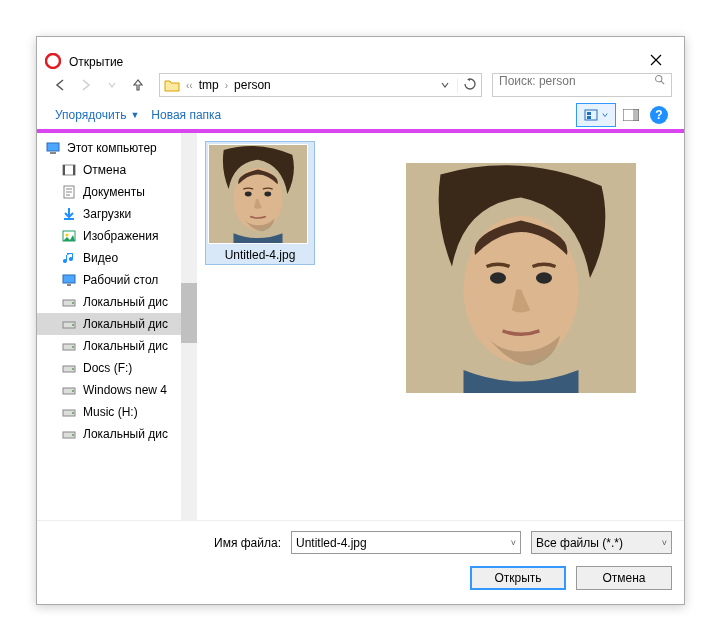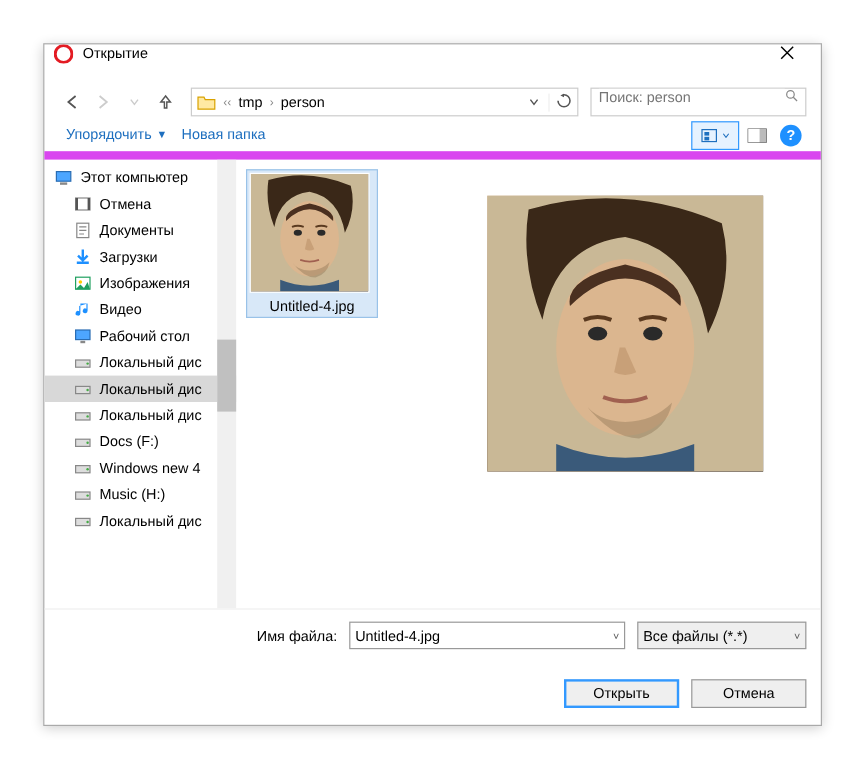--- a/index.html
+++ b/index.html
@@ -1,35 +1,35 @@
 <!DOCTYPE html>
 <html><head>
 <meta charset="utf-8">
 <style>
   * { box-sizing: border-box; margin: 0; padding: 0; }
   body { font-family: 'Segoe UI', Tahoma, sans-serif; font-size: 12px; background: #fff; color: #000; }
   .dialog { position: absolute; left: 36px; top: 36px; width: 649px; height: 569px; border: 1px solid #aaa; background: #fff; box-shadow: 0 2px 10px rgba(0,0,0,0.2); display: flex; flex-direction: column; }
-  .titlebar { display: flex; align-items: flex-start; height: 32px; padding: 0 8px; }
+  .titlebar { display: flex; align-items: flex-end; height: 32px; padding: 0 8px; }
   .titlebar .app-icon { width: 16px; height: 16px; margin-right: 8px; }
   .titlebar .title { flex: 1; font-size: 12px; }
   .titlebar .close { width: 40px; text-align: center; font-size: 14px; cursor: pointer; }
   .navbar { display: flex; align-items: center; height: 32px; padding: 4px 12px; gap: 4px; }
   .nav-btn { width: 22px; height: 22px; display: flex; align-items: center; justify-content: center; color: #555; cursor: default; }
   .nav-btn.disabled { color: #bbb; }
   .breadcrumb { flex: 1; display: flex; align-items: center; height: 24px; border: 1px solid #ccc; background: #fff; padding: 0 4px; margin: 0 6px; gap: 4px; }
   .breadcrumb .folder-icon { width: 16px; height: 16px; }
   .breadcrumb span { font-size: 12px; }
   .breadcrumb .chev { color: #888; font-size: 10px; padding: 0 2px; }
   .bc-spacer { flex: 1; }
   .bc-down { color: #555; padding: 0 4px; }
   .bc-refresh { width: 20px; text-align: center; color: #555; border-left: 1px solid #eee; padding-left: 4px; }
   .searchbox { width: 180px; height: 24px; border: 1px solid #ccc; display: flex; align-items: flex-start; padding: 0 6px; color: #888; }
   .searchbox input { border: none; flex: 1; font-size: 12px; outline: none; color: #888; }
   .search-icon { width: 14px; height: 14px; }
-  .toolbar { display: flex; align-items: flex-start; height: 32px; padding: 0 12px; border-bottom: 7px solid #d946ef; }
+  .toolbar { display: flex; align-items: center; height: 32px; padding: 0 12px; border-bottom: 4px solid #d946ef; }
   .tool-link { color: #1e6fbf; font-size: 12px; padding: 4px 6px; cursor: pointer; display: flex; align-items: center; gap: 4px; }
   .tool-link .caret { font-size: 9px; }
   .tool-spacer { flex: 1; }
   .tool-icon { width: 26px; height: 24px; border: 1px solid transparent; display: flex; align-items: center; justify-content: center; margin-left: 2px; cursor: pointer; }
   .tool-icon.view { border: 1px solid #3399ff; background: #e6f2ff; width: 40px; gap: 4px; }
   .body { flex: 1; display: flex; overflow: hidden; }
   .sidebar { width: 160px; border-right: none; overflow-y: auto; overflow-x: hidden; position: relative; }
   .sidebar-scroll { position: absolute; right: 0; top: 0; bottom: 0; width: 16px; background: #f0f0f0; }
   .sidebar-thumb { position: absolute; right: 0; top: 150px; width: 16px; height: 60px; background: #c0c0c0; }
   .tree { padding: 4px 0; }
@@ -38,21 +38,21 @@
   .tree-item.selected { background: #d8d8d8; }
   .tree-icon { width: 16px; height: 16px; flex-shrink: 0; }
   .content { flex: 1; display: flex; overflow: hidden; }
   .file-pane { width: 160px; padding: 8px; display: flex; flex-direction: column; align-items: flex-start; }
   .thumb-wrap { width: 110px; text-align: center; cursor: pointer; background: #d8e8f8; padding: 2px; border: 1px solid #99c2e8; }
   .thumb { width: 100px; height: 100px; background: linear-gradient(135deg, #d4b896 0%, #8b7355 40%, #2a1a0a 100%); border: 1px solid #fff; position: relative; overflow: hidden; }
   .thumb-label { font-size: 12px; padding: 4px 0 0 0; }
   .preview-pane { flex: 1; display: flex; align-items: flex-start; justify-content: center; padding: 30px 10px; }
   .preview-img { width: 230px; height: 230px; background: linear-gradient(135deg, #d4b896 0%, #8b7355 40%, #2a1a0a 100%); position: relative; overflow: hidden; }
   .face { position: absolute; inset: 0; }
-  .footer { border-top: 1px solid #eee; padding: 10px 12px 14px 12px; display: flex; flex-direction: column; gap: 25px; align-items: flex-end; }
+  .footer { border-top: 1px solid #eee; padding: 10px 12px 14px 12px; display: flex; flex-direction: column; gap: 12px; align-items: flex-end; }
   .footer-row { display: flex; align-items: center; gap: 10px; width: 100%; justify-content: flex-end; }
   .fn-label { font-size: 12px; }
   .combo { height: 23px; border: 1px solid #999; display: flex; align-items: center; background: #fff; padding: 0 4px; }
   .combo.fn { width: 230px; }
   .combo.ft { width: 141px; background: #efefef; }
   .combo-text { flex: 1; font-size: 12px; overflow: hidden; }
   .combo-caret { font-size: 9px; color: #555; padding-left: 4px; }
   .btn { width: 96px; height: 24px; border: 1px solid #999; background: #efefef; font-size: 12px; cursor: pointer; }
   .btn.primary { border: 2px solid #3399ff; }
   .help-icon { width: 18px; height: 18px; border-radius: 50%; background: #1e90ff; color: #fff; display: flex; align-items: center; justify-content: center; font-weight: bold; font-size: 12px; }

